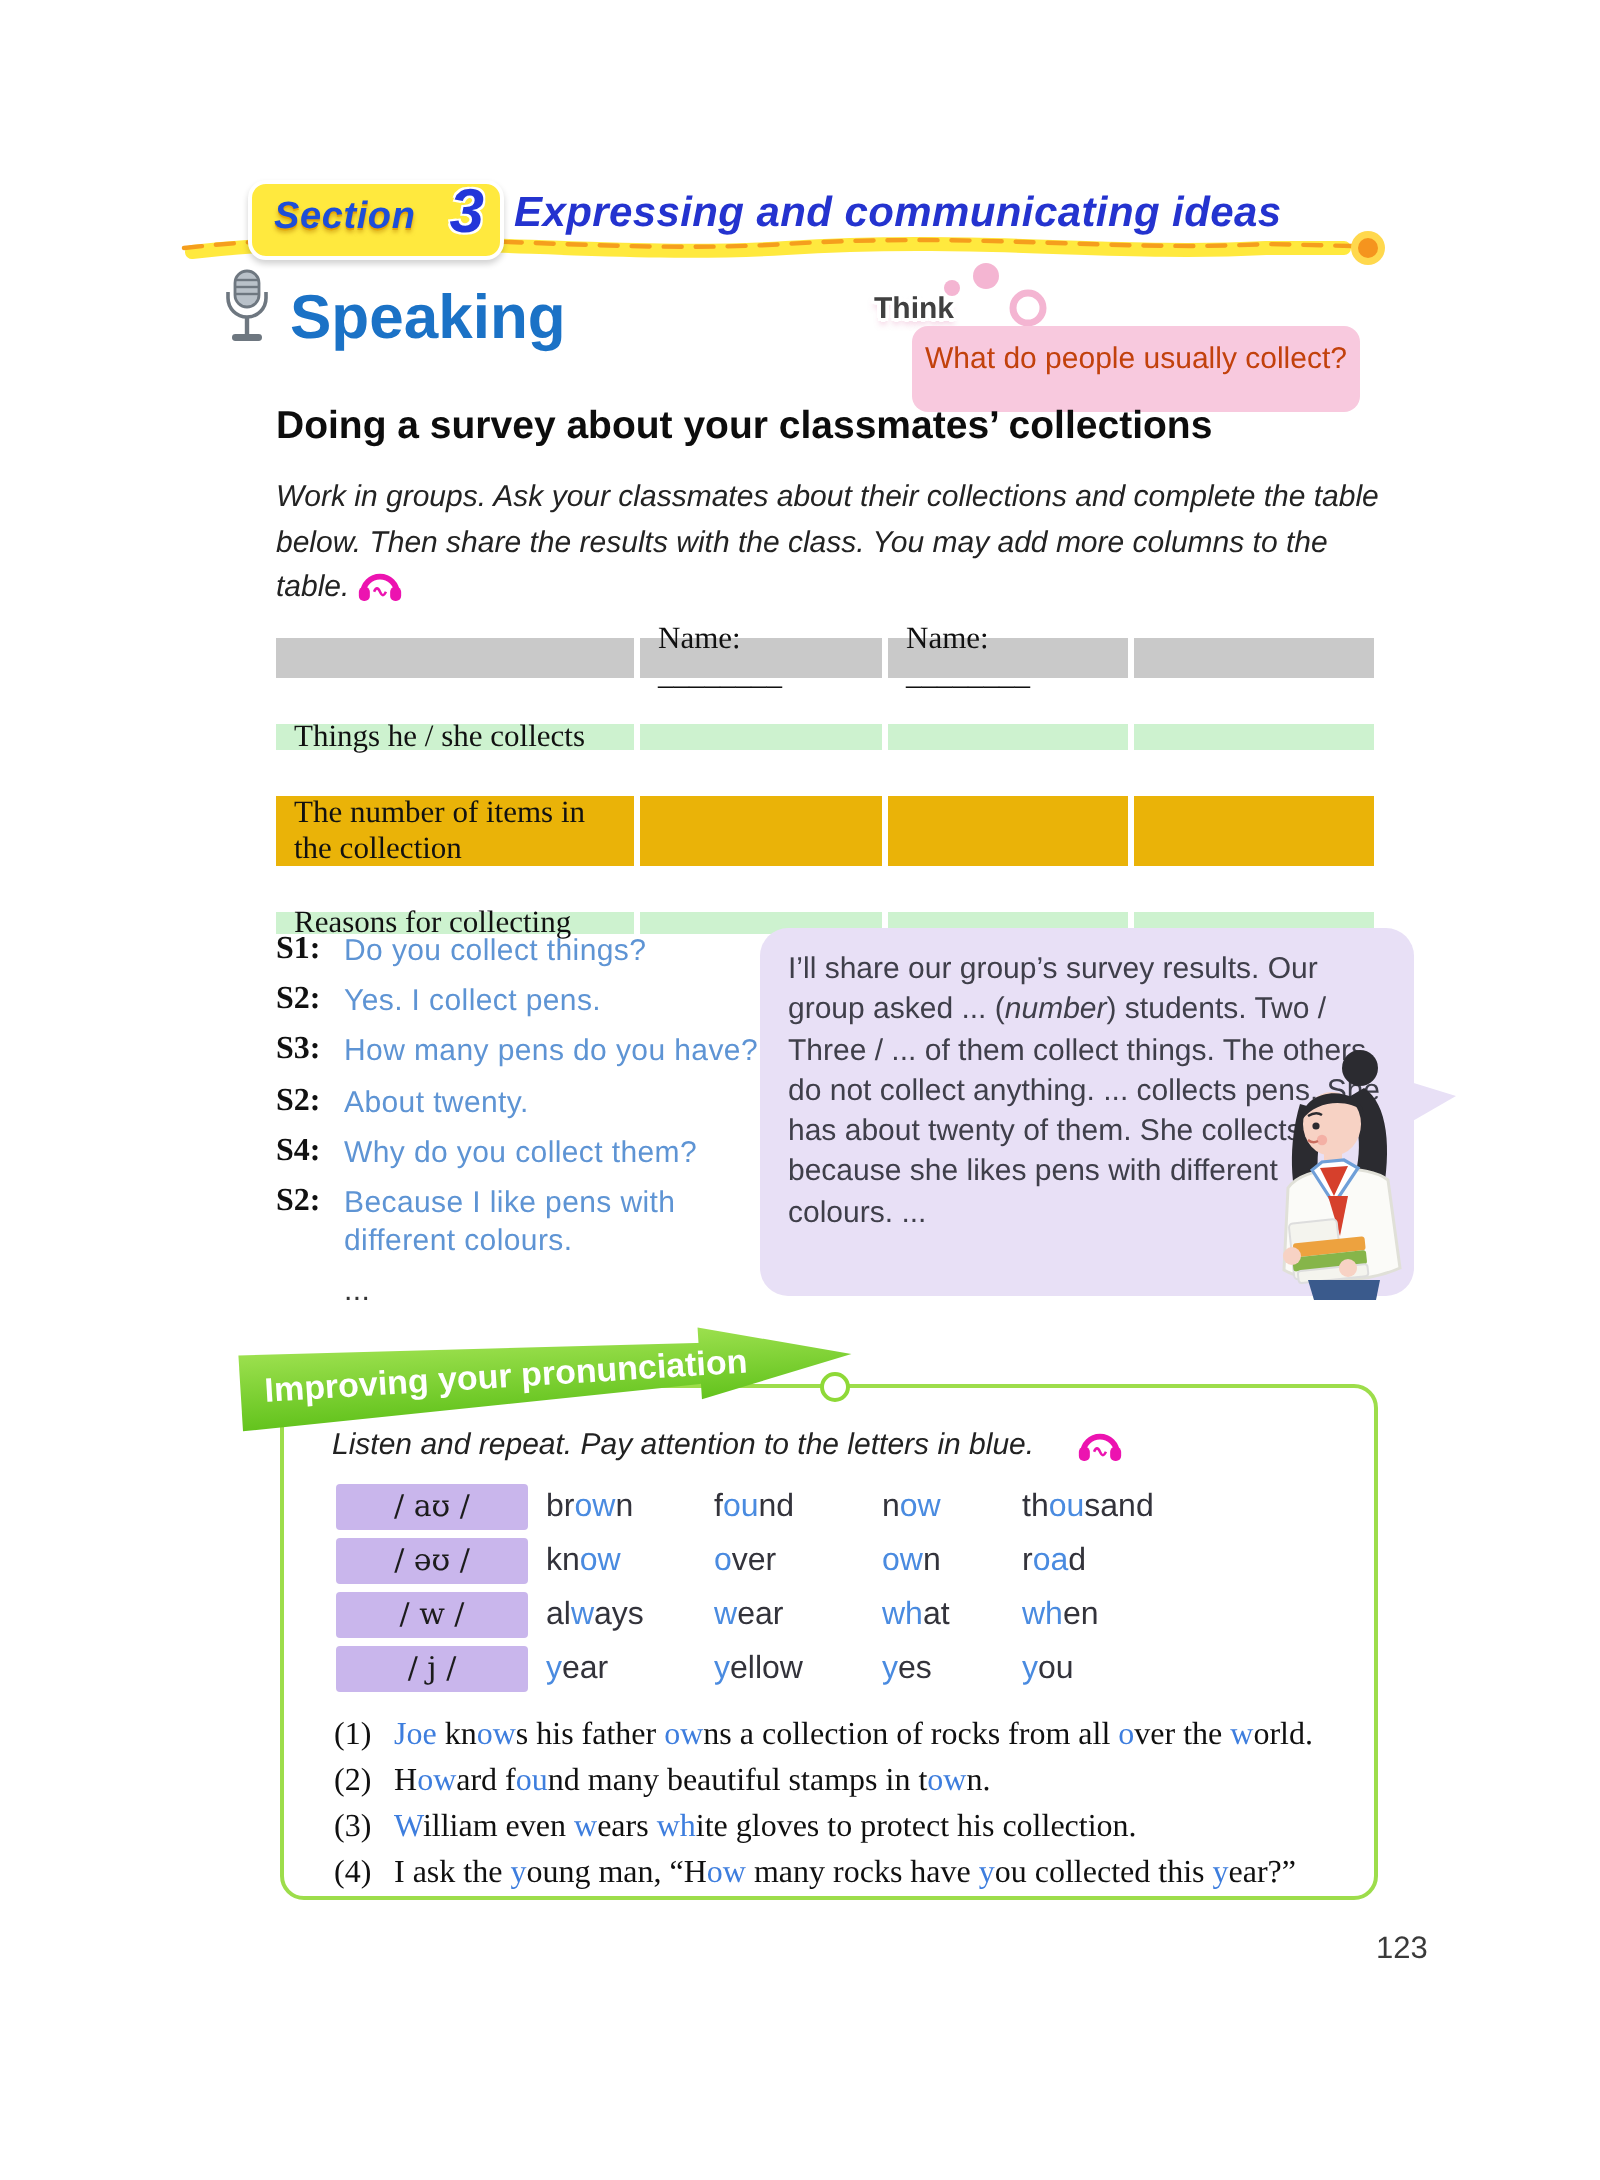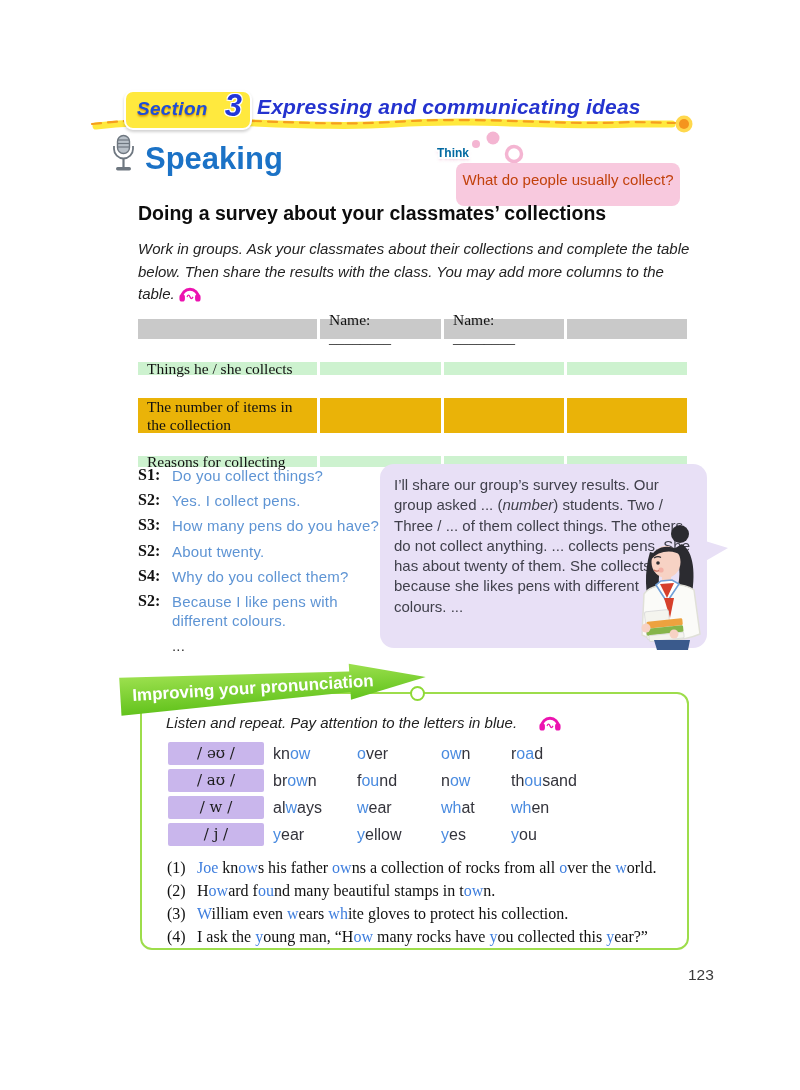--- a/index.html
+++ b/index.html
@@ -15,21 +15,21 @@
        color:#1d4ed8;text-shadow:0 1px 0 #e8a400,0 2px 2px rgba(180,120,0,.55);letter-spacing:.3px;}
   .section-num{position:absolute;right:8px;top:-4px;font-size:31px;font-weight:bold;font-style:italic;
        color:#2336d9;text-shadow:-1px 1px 0 #fff,1px 1px 0 #fff,1px -1px 0 #fff,-1px -1px 0 #fff;}
   .main-title{position:absolute;left:257px;top:95px;font-size:21px;font-weight:bold;font-style:italic;
        color:#2433cf;letter-spacing:.2px;}
 
   
   .speaking-row{position:absolute;left:110px;top:134px;display:flex;align-items:flex-end;}
   .speaking-label{font-size:31px;font-weight:bold;color:#1b72c6;margin-left:8px;line-height:1;}
   .think-dots{position:absolute;left:468px;top:130px;}
-  .think-label{position:absolute;left:437px;top:146px;font-size:12px;font-weight:bold;color:#0369a1;
+  .think-label{position:absolute;left:437px;top:146px;font-size:15px;font-weight:bold;color:#404040;
        text-shadow:-2px 0 0 #fff,2px 0 0 #fff,0 -2px 0 #fff,0 2px 0 #fff,
                    -1.5px -1.5px 0 #fff,1.5px -1.5px 0 #fff,-1.5px 1.5px 0 #fff,1.5px 1.5px 0 #fff,
                    0 3px 3px rgba(220,100,160,.5);}
   .think-box{position:absolute;left:456px;top:163px;width:224px;height:43px;background:#f8c9de;
        border-radius:8px;font-size:15px;color:#c2410c;text-align:center;line-height:33px;}
 
   
   .h2{position:absolute;left:138px;top:202px;font-size:19.5px;font-weight:bold;color:#0d0d0d;}
   .instructions{position:absolute;left:138px;top:238px;width:560px;font-size:15px;font-style:italic;
        color:#232323;line-height:1.5;margin:0;}
@@ -227,34 +227,34 @@
         <span>Listen and repeat. Pay attention to the letters in blue.</span>
         <svg width="22" height="17" viewBox="0 0 26 20">
           <path d="M3,15 a10,10 0 0 1 20,0" fill="none" stroke="#ec13b0" stroke-width="3.4"></path>
           <rect x="0.5" y="11" width="6.5" height="8.5" rx="3" fill="#ec13b0"></rect>
           <rect x="19" y="11" width="6.5" height="8.5" rx="3" fill="#ec13b0"></rect>
           <path d="M9.5,14 q1.7,-4 3.5,0 q1.7,4 3.5,0" fill="none" stroke="#ec13b0" stroke-width="1.5"></path>
         </svg>
       </p>
     <div id="pron-rows">
         <div class="pron-row">
+          <div class="phoneme">/ aʊ /</div>
+          <div class="pword">br<span class="bl">ow</span>n</div>
+          <div class="pword">f<span class="bl">ou</span>nd</div>
+          <div class="pword">n<span class="bl">ow</span></div>
+          <div class="pword">th<span class="bl">ou</span>sand</div>
+        </div>
+        <div class="pron-row">
           <div class="phoneme">/ əʊ /</div>
           <div class="pword">kn<span class="bl">ow</span></div>
           <div class="pword"><span class="bl">o</span>ver</div>
           <div class="pword"><span class="bl">ow</span>n</div>
           <div class="pword">r<span class="bl">oa</span>d</div>
         </div>
         <div class="pron-row">
-          <div class="phoneme">/ aʊ /</div>
-          <div class="pword">br<span class="bl">ow</span>n</div>
-          <div class="pword">f<span class="bl">ou</span>nd</div>
-          <div class="pword">n<span class="bl">ow</span></div>
-          <div class="pword">th<span class="bl">ou</span>sand</div>
-        </div>
-        <div class="pron-row">
           <div class="phoneme">/ w /</div>
           <div class="pword">al<span class="bl">w</span>ays</div>
           <div class="pword"><span class="bl">w</span>ear</div>
           <div class="pword"><span class="bl">wh</span>at</div>
           <div class="pword"><span class="bl">wh</span>en</div>
         </div>
         <div class="pron-row">
           <div class="phoneme">/ j /</div>
           <div class="pword"><span class="bl">y</span>ear</div>
           <div class="pword"><span class="bl">y</span>ellow</div>

